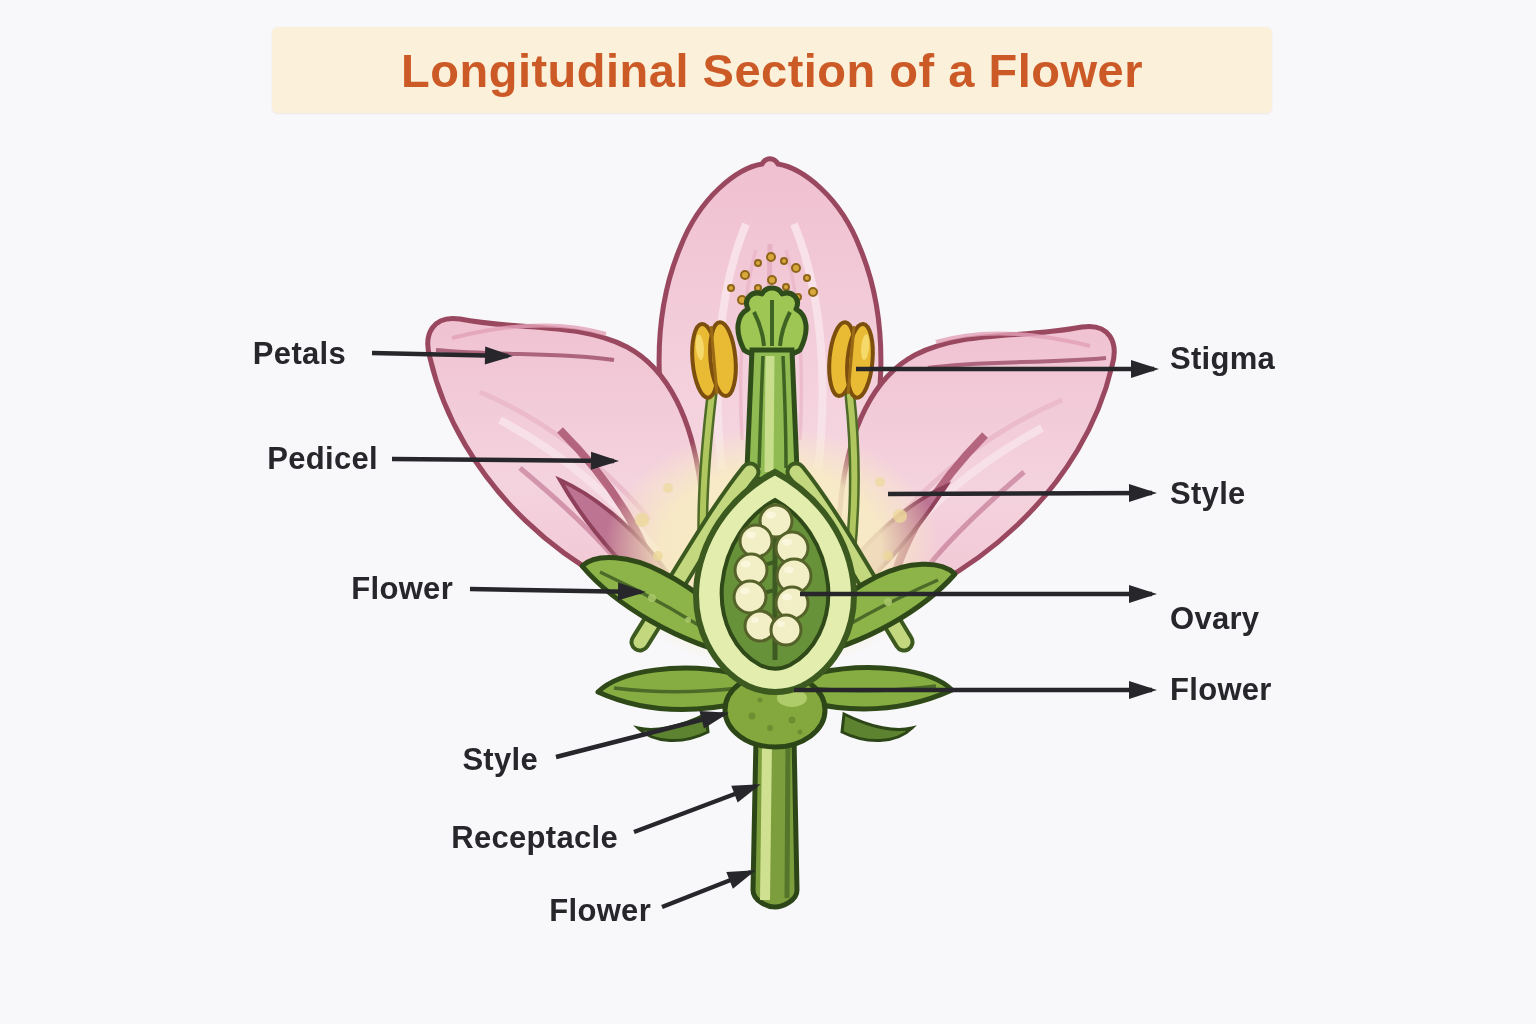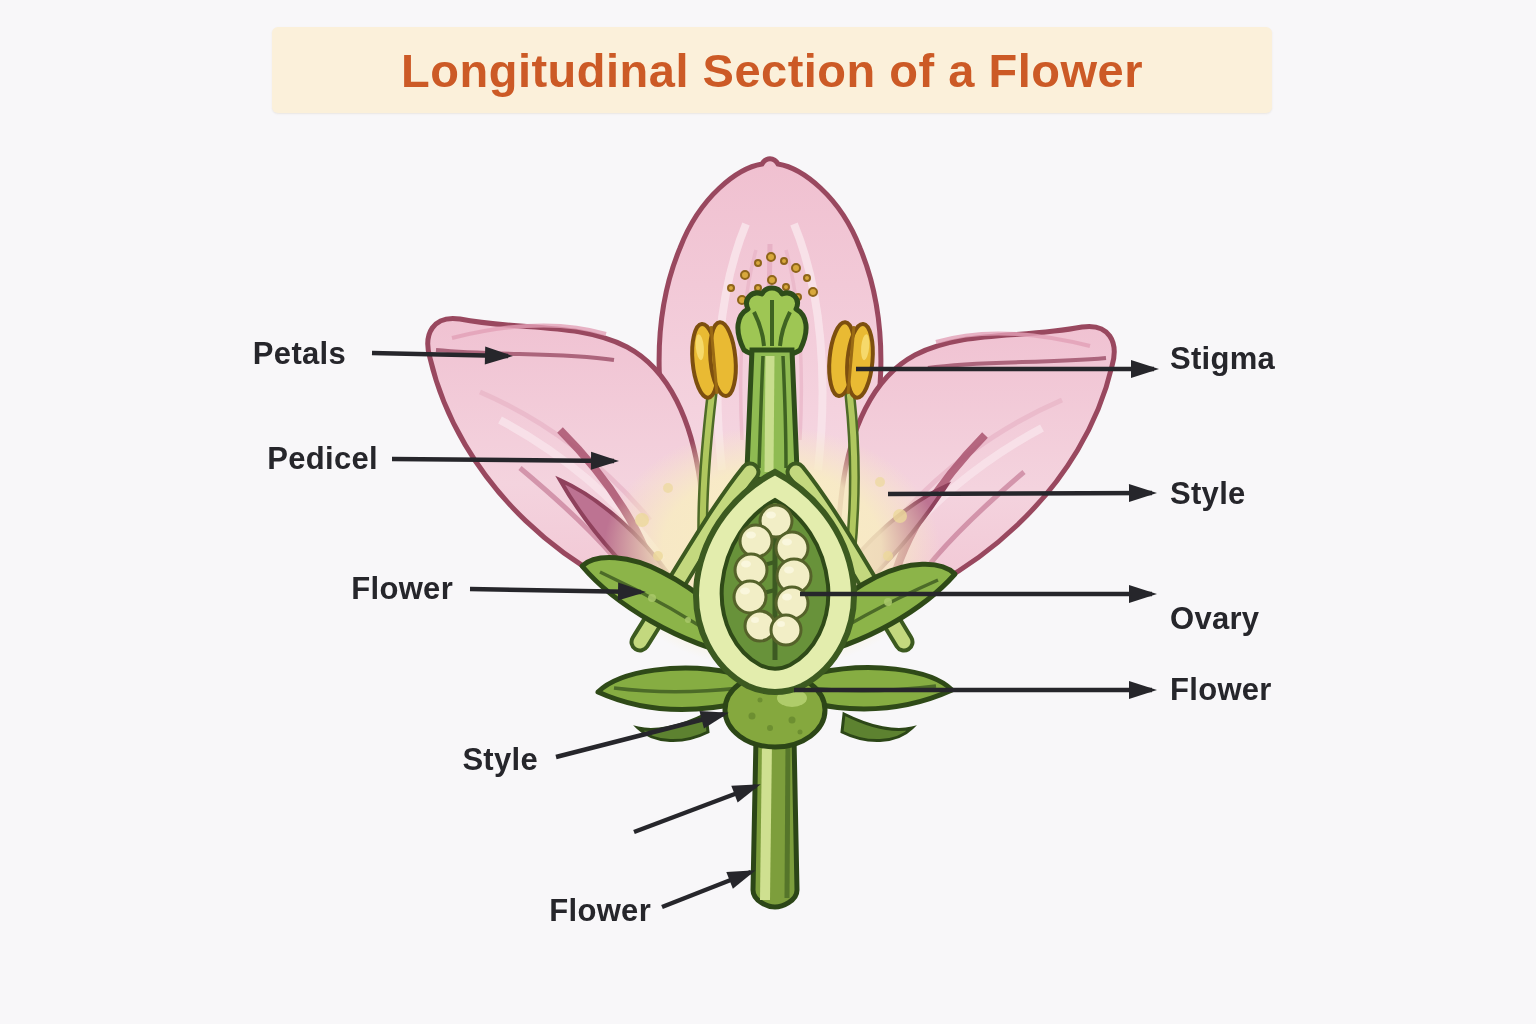--- a/index.html
+++ b/index.html
@@ -255,20 +255,21 @@
       <line x1="888" y1="494" x2="1152" y2="493" marker-end="url(#ah)"></line>
       <line x1="800" y1="594" x2="1152" y2="594" marker-end="url(#ah)"></line>
       <line x1="794" y1="690" x2="1152" y2="690" marker-end="url(#ah)"></line>
     </g>
   </svg>
 
   <div class="lbl right-edge" style="right:1190px;top:335px">Petals</div>
   <div class="lbl right-edge" style="right:1158px;top:440px">Pedicel</div>
   <div class="lbl right-edge" style="right:1083px;top:570px">Flower</div>
   <div class="lbl right-edge" style="right:998px;top:741px">Style</div>
+  <div class="lbl right-edge" style="right:918px;top:819px">Receptacle</div>
   <div class="lbl right-edge" style="right:885px;top:892px">Flower</div>
 
   <div class="lbl" style="left:1170px;top:340px">Stigma</div>
   <div class="lbl" style="left:1170px;top:475px">Style</div>
   <div class="lbl" style="left:1170px;top:600px">Ovary</div>
   <div class="lbl" style="left:1170px;top:671px">Flower</div>
 
 </div>
 
 </body></html>

